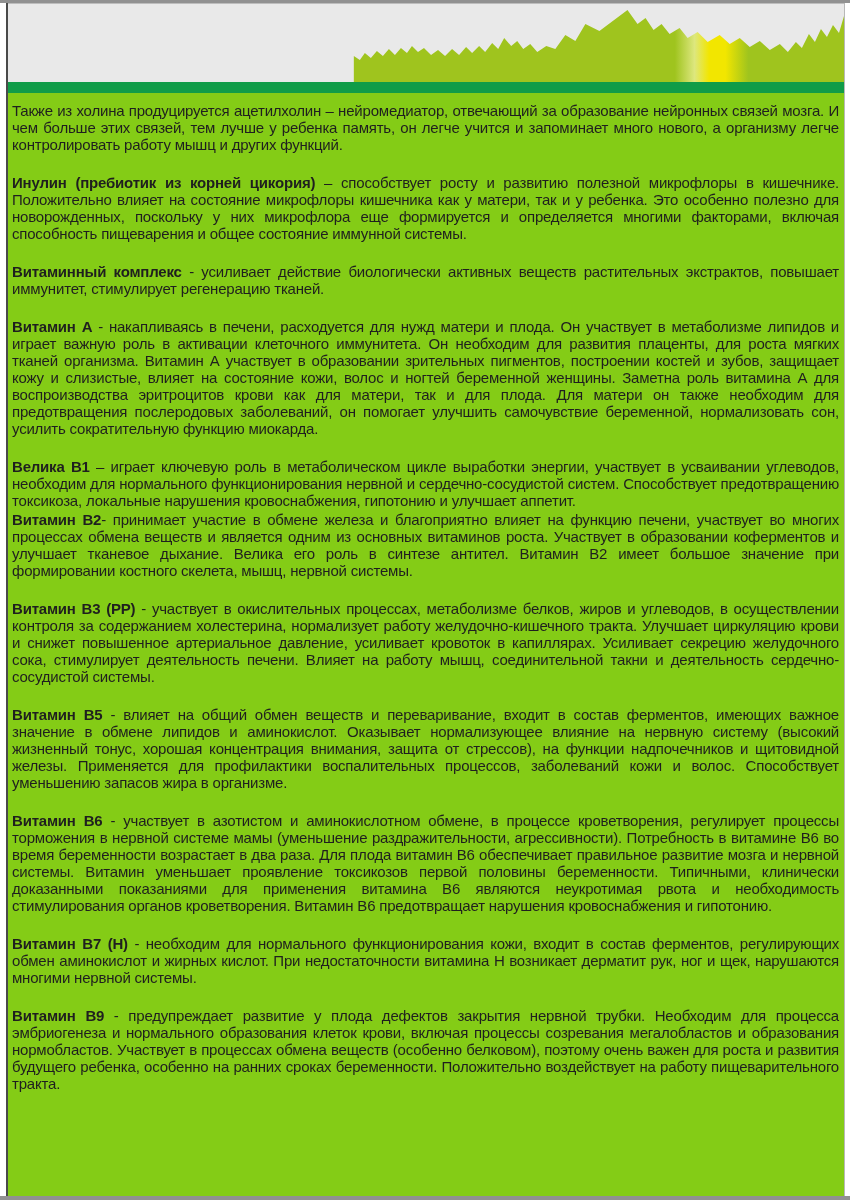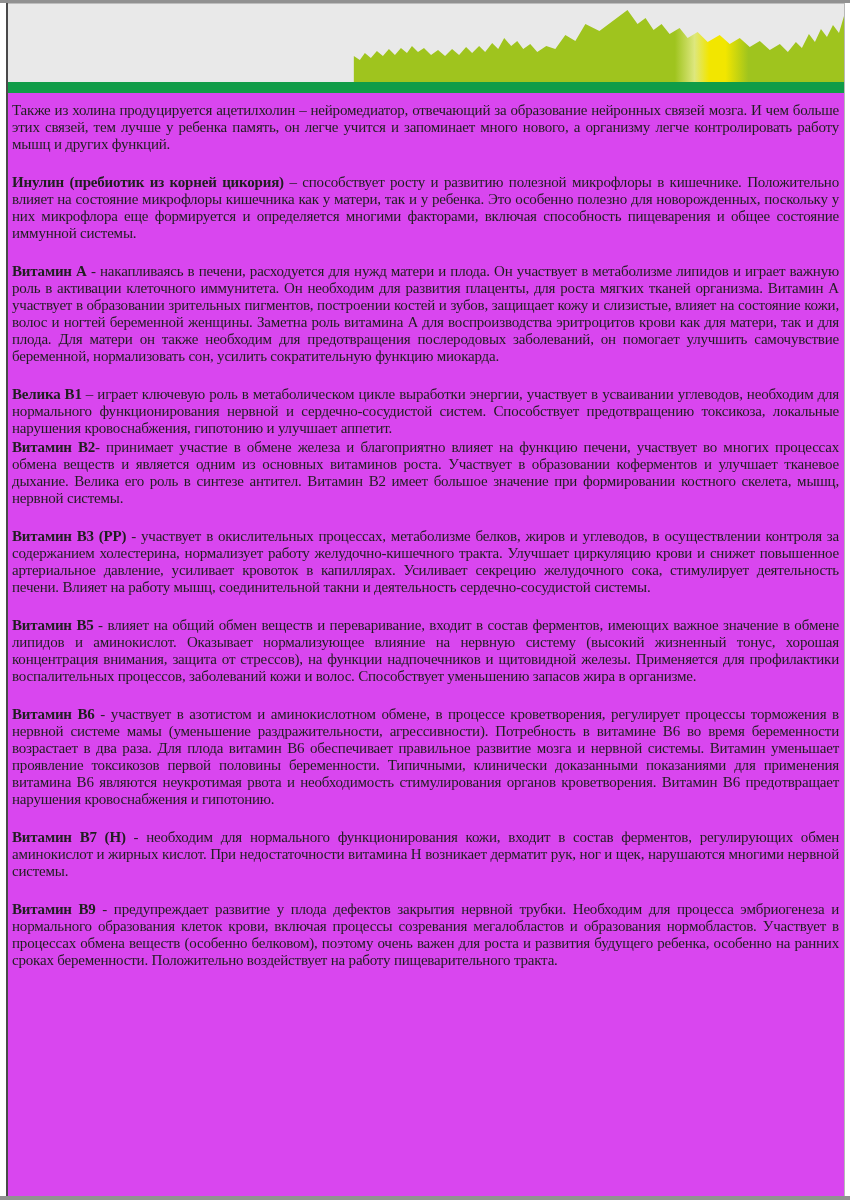--- a/index.html
+++ b/index.html
@@ -13,24 +13,23 @@
   .edge-top {
     position: absolute; top: 0; left: 0; right: 0; height: 3px;
     background: var(--edge-gray, #949494);
   }
   .edge-bottom {
     position: absolute; bottom: 0; left: 0; right: 0; height: 4px;
     background: var(--edge-gray, #8e8e8e);
   }
   .card {
     position: absolute; top: 3px; left: 6px; right: 5px; bottom: 4px;
-    background: #d946ef;
+    background: #84cc16;
     border-left: 2px solid var(--border-dark, #4a4a4a);
     border-right: 1px solid #b8b8b8;
-    font-family: Liberation Serif, serif;
   }
   .header {
     position: relative;
     height: 89px;
     background: var(--header-bg, #e9e9e9);
     border-top: 1px solid #bdbdbd;
     overflow: hidden;
   }
   .header svg { position: absolute; left: 0; top: 0; width: 100%; height: 100%; display: block; }
   .green-bar {
@@ -73,20 +72,21 @@
         </linearGradient>
       </defs>
       <polygon fill="url(#mg)" points="345,89 345,52 351,56 356,49 362,54 368,47 374,52 380,45 386,51 392,44 398,49 403,42 409,48 415,44 422,51 429,46 436,52 443,45 450,51 457,43 463,49 470,42 476,48 483,39 489,45 495,34 502,42 508,37 514,45 521,40 528,48 537,42 546,45 556,31 566,37 576,20 590,27 618,6 628,20 636,14 644,26 652,20 660,30 670,24 678,34 688,28 698,38 710,31 720,40 730,34 740,43 750,37 760,46 770,40 778,48 786,38 792,44 799,30 805,38 811,25 817,33 823,21 829,29 834,12 834,89"></polygon>
     </svg>
     <div class="green-bar"></div>
   </div>
 
   <div class="content">
     <p class="para"><b></b><span>Также из холина продуцируется ацетилхолин – нейромедиатор, отвечающий за образование нейронных связей мозга. И чем больше этих связей, тем лучше у ребенка память, он легче учится и запоминает много нового, а организму легче контролировать работу мышц и других функций.</span></p>
     <p class="para"><b>Инулин (пребиотик из корней цикория)</b><span> – способствует росту и развитию полезной микрофлоры в кишечнике. Положительно влияет на состояние микрофлоры кишечника как у матери, так и у ребенка. Это особенно полезно для новорожденных, поскольку у них микрофлора еще формируется и определяется многими факторами, включая способность пищеварения и общее состояние иммунной системы.</span></p>
+    <p class="para"><b>Витаминный комплекс</b><span> - усиливает действие биологически активных веществ растительных экстрактов, повышает иммунитет, стимулирует регенерацию тканей.</span></p>
     <p class="para"><b>Витамин А</b><span> - накапливаясь в печени, расходуется для нужд матери и плода. Он участвует в метаболизме липидов и играет важную роль в активации клеточного иммунитета. Он необходим для развития плаценты, для роста мягких тканей организма. Витамин А участвует в образовании зрительных пигментов, построении костей и зубов, защищает кожу и слизистые, влияет на состояние кожи, волос и ногтей беременной женщины. Заметна роль витамина А для воспроизводства эритроцитов крови как для матери, так и для плода. Для матери он также необходим для предотвращения послеродовых заболеваний, он помогает улучшить самочувствие беременной, нормализовать сон, усилить сократительную функцию миокарда.</span></p>
     <p class="para"><b>Велика В1</b><span> – играет ключевую роль в метаболическом цикле выработки энергии, участвует в усваивании углеводов, необходим для нормального функционирования нервной и сердечно-сосудистой систем. Способствует предотвращению токсикоза, локальные нарушения кровоснабжения, гипотонию и улучшает аппетит.</span></p>
     <p class="para tight"><b>Витамин В2</b><span>- принимает участие в обмене железа и благоприятно влияет на функцию печени, участвует во многих процессах обмена веществ и является одним из основных витаминов роста. Участвует в образовании коферментов и улучшает тканевое дыхание. Велика его роль в синтезе антител. Витамин В2 имеет большое значение при формировании костного скелета, мышц, нервной системы.</span></p>
     <p class="para"><b>Витамин В3 (РР)</b><span> - участвует в окислительных процессах, метаболизме белков, жиров и углеводов, в осуществлении контроля за содержанием холестерина, нормализует работу желудочно-кишечного тракта. Улучшает циркуляцию крови и снижет повышенное артериальное давление, усиливает кровоток в капиллярах. Усиливает секрецию желудочного сока, стимулирует деятельность печени. Влияет на работу мышц, соединительной такни и деятельность сердечно-сосудистой системы.</span></p>
     <p class="para"><b>Витамин В5</b><span> - влияет на общий обмен веществ и переваривание, входит в состав ферментов, имеющих важное значение в обмене липидов и аминокислот. Оказывает нормализующее влияние на нервную систему (высокий жизненный тонус, хорошая концентрация внимания, защита от стрессов), на функции надпочечников и щитовидной железы. Применяется для профилактики воспалительных процессов, заболеваний кожи и волос. Способствует уменьшению запасов жира в организме.</span></p>
     <p class="para"><b>Витамин В6</b><span> - участвует в азотистом и аминокислотном обмене, в процессе кроветворения, регулирует процессы торможения в нервной системе мамы (уменьшение раздражительности, агрессивности). Потребность в витамине В6 во время беременности возрастает в два раза. Для плода витамин В6 обеспечивает правильное развитие мозга и нервной системы. Витамин уменьшает проявление токсикозов первой половины беременности. Типичными, клинически доказанными показаниями для применения витамина В6 являются неукротимая рвота и необходимость стимулирования органов кроветворения. Витамин В6 предотвращает нарушения кровоснабжения и гипотонию.</span></p>
     <p class="para"><b>Витамин В7 (Н)</b><span> - необходим для нормального функционирования кожи, входит в состав ферментов, регулирующих обмен аминокислот и жирных кислот. При недостаточности витамина Н возникает дерматит рук, ног и щек, нарушаются многими нервной системы.</span></p>
     <p class="para"><b>Витамин В9</b><span> - предупреждает развитие у плода дефектов закрытия нервной трубки. Необходим для процесса эмбриогенеза и нормального образования клеток крови, включая процессы созревания мегалобластов и образования нормобластов. Участвует в процессах обмена веществ (особенно белковом), поэтому очень важен для роста и развития будущего ребенка, особенно на ранних сроках беременности. Положительно воздействует на работу пищеварительного тракта.</span></p>
   </div>
 

